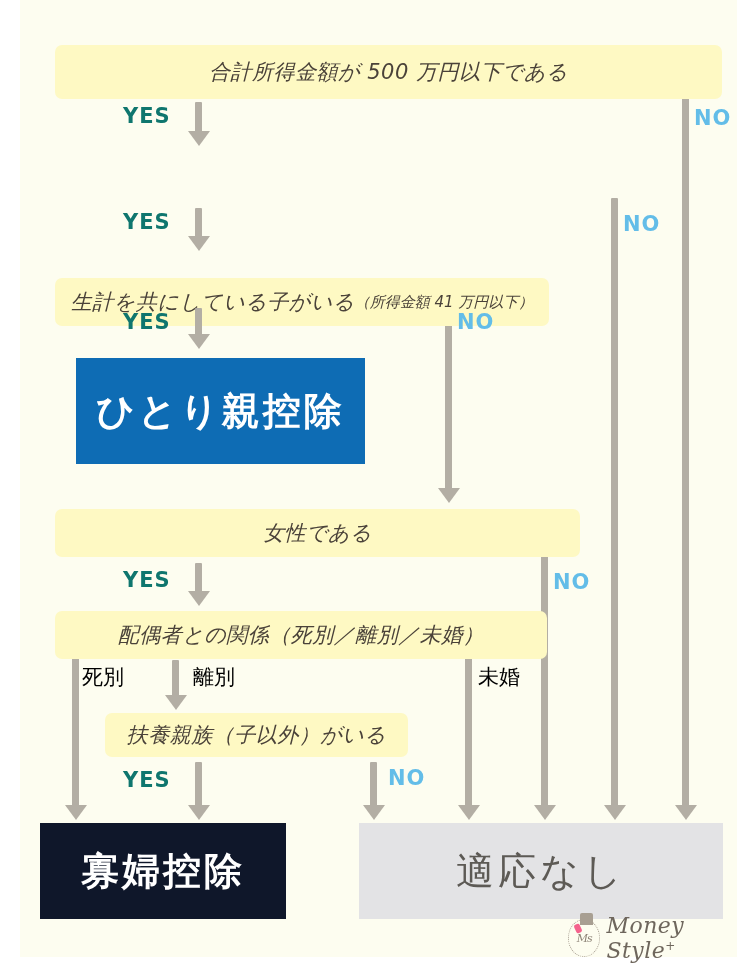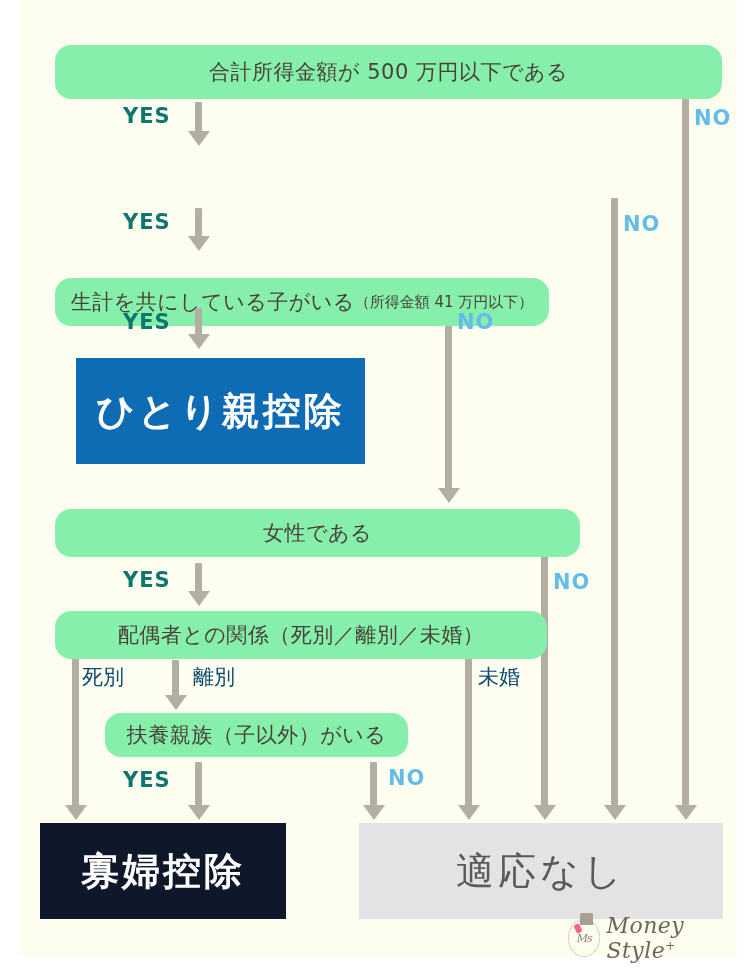--- a/index.html
+++ b/index.html
@@ -1,32 +1,32 @@
 <!DOCTYPE html>
 <html><head>
 <meta charset="utf-8">
 <style>
   html,body{margin:0;padding:0;background:#ffffff;}
   body{font-family:"DejaVu Sans","Liberation Sans",sans-serif;}
   #page{position:relative;width:755px;height:970px;background:#ffffff;overflow:hidden;}
   #canvas{position:absolute;left:20px;top:0px;width:717px;height:957px;background:#fdfdf0;}
   .node{position:absolute;box-sizing:border-box;display:flex;align-items:center;justify-content:center;}
-  .q{background:#86efac;border-radius:16px;color:#4a4239;}
+  .q{background:#fef9c3;border-radius:7px;color:#4a4239;font-style:italic;}
   .q .qt{font-size:21px;letter-spacing:.5px;white-space:nowrap;}
   .q .qs{font-size:15px;letter-spacing:0;}
   .res{color:#ffffff;font-size:38px;letter-spacing:3px;font-weight:bold;}
   .res.blue{background:#0e6cb4;}
   .res.pink{background:#0f172a;}
   .res.gray{background:#e3e3e5;color:#5d5a55;font-weight:normal;letter-spacing:4px;}
   .conn{position:absolute;background:#b3aea4;width:7px;border-radius:1px;}
   .arrowhead{position:absolute;width:0;height:0;border-left:11px solid transparent;border-right:11px solid transparent;border-top:15px solid #b3aea4;}
   .lbl{position:absolute;font-size:21px;font-weight:bold;letter-spacing:1px;white-space:nowrap;}
   .yes{color:#0f766e;}
   .no{color:#63bde8;}
-  .branch{position:absolute;font-size:21px;color:#0c4a6e;white-space:nowrap;}
+  .branch{position:absolute;font-size:21px;color:#000000;white-space:nowrap;}
   #logo{position:absolute;display:flex;align-items:center;gap:6px;}
   #logo .emblem{width:36px;height:36px;border-radius:50%;border:1.5px dotted #a89f92;position:relative;display:flex;align-items:center;justify-content:center;}
   #logo .emblem .ms{font-family:"DejaVu Serif","Liberation Serif",serif;font-style:italic;font-size:11px;color:#8d8376;letter-spacing:-1px;}
   #logo .emblem .tophat{position:absolute;top:-7px;left:11px;width:13px;height:12px;background:#a89f92;border-radius:2px 2px 0 0;}
   #logo .emblem .pinkdot{position:absolute;top:4px;left:6px;width:6px;height:9px;background:#f4628d;transform:rotate(-25deg);border-radius:2px;}
   #logo .wordmark{font-family:"DejaVu Serif","Liberation Serif",serif;font-style:italic;font-size:22px;color:#6e665c;letter-spacing:.5px;}
   #logo .wordmark sup{font-size:12px;}
 </style>
 </head>
 <body>

